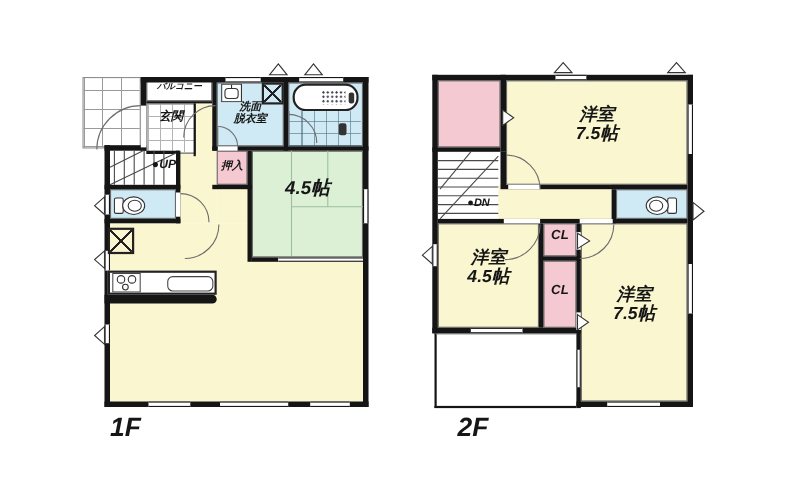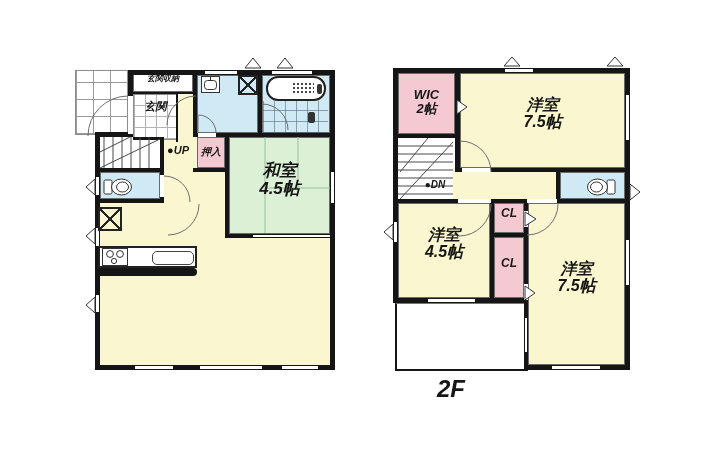--- a/index.html
+++ b/index.html
@@ -199,43 +199,43 @@
       <polygon points="504,66 512,57 520,66"></polygon>
       <polygon points="607,66 615,57 623,66"></polygon>
       <polygon points="393,224 384,232 393,240"></polygon>
       <polygon points="457,100 467,107 457,114"></polygon>
       <polygon points="525,212 536,219 525,226"></polygon>
       <polygon points="525,286 535,293 525,300"></polygon>
       <polygon points="630,184 640,192 630,200"></polygon>
     </g>
   </svg>
 
-  <div class="lab" style="left:133px;top:75px;width:60px;font-size:8px;">玄関収納</div>
+  <div class="lab" style="left:133px;top:75px;width:60px;font-size:8px;">バルコニー</div>
   <div class="lab" style="left:133px;top:101px;width:45px;font-size:11px;">玄関</div>
-  <div class="lab" style="left:155px;top:145px;width:46px;font-size:11px;white-space:nowrap;"><span>●</span><span>UP</span></div>
+  <div class="lab" style="left:197px;top:93px;width:61px;font-size:10px;">
+    <div>洗面</div>
+    <div>脱衣室</div>
+  </div>
+  <div class="lab" style="left:126px;top:145px;width:46px;font-size:11px;white-space:nowrap;"><span>●</span><span>UP</span></div>
   <div class="lab" style="left:197px;top:147px;width:28px;font-size:10px;">押入</div>
   <div class="lab" style="left:229px;top:162px;width:101px;font-size:17px;">
-    <div>和室</div>
     <div>4.5帖</div>
   </div>
-
-  <div class="lab" style="left:398px;top:88px;width:57px;font-size:13px;">
-    <div>WIC</div>
-    <div>2帖</div>
-  </div>
+  <div class="lab" style="left:100px;top:376px;width:70px;font-size:24px;text-align:left;">1F</div>
+
   <div class="lab" style="left:460px;top:96px;width:165px;font-size:16px;">
     <div>洋室</div>
     <div>7.5帖</div>
   </div>
   <div class="lab" style="left:412px;top:180px;width:46px;font-size:10px;white-space:nowrap;"><span>●</span><span>DN</span></div>
   <div class="lab" style="left:494px;top:207px;width:30px;font-size:12px;">CL</div>
   <div class="lab" style="left:494px;top:257px;width:30px;font-size:12px;">CL</div>
   <div class="lab" style="left:398px;top:226px;width:92px;font-size:16px;">
     <div>洋室</div>
     <div>4.5帖</div>
   </div>
   <div class="lab" style="left:528px;top:260px;width:97px;font-size:16px;">
     <div>洋室</div>
     <div>7.5帖</div>
   </div>
-  <div class="lab" style="left:395px;top:376px;width:70px;font-size:24px;text-align:right;">2F</div>
+  <div class="lab" style="left:395px;top:376px;width:70px;font-size:24px;text-align:center;">2F</div>
 
 </div>
 
 </body></html>

